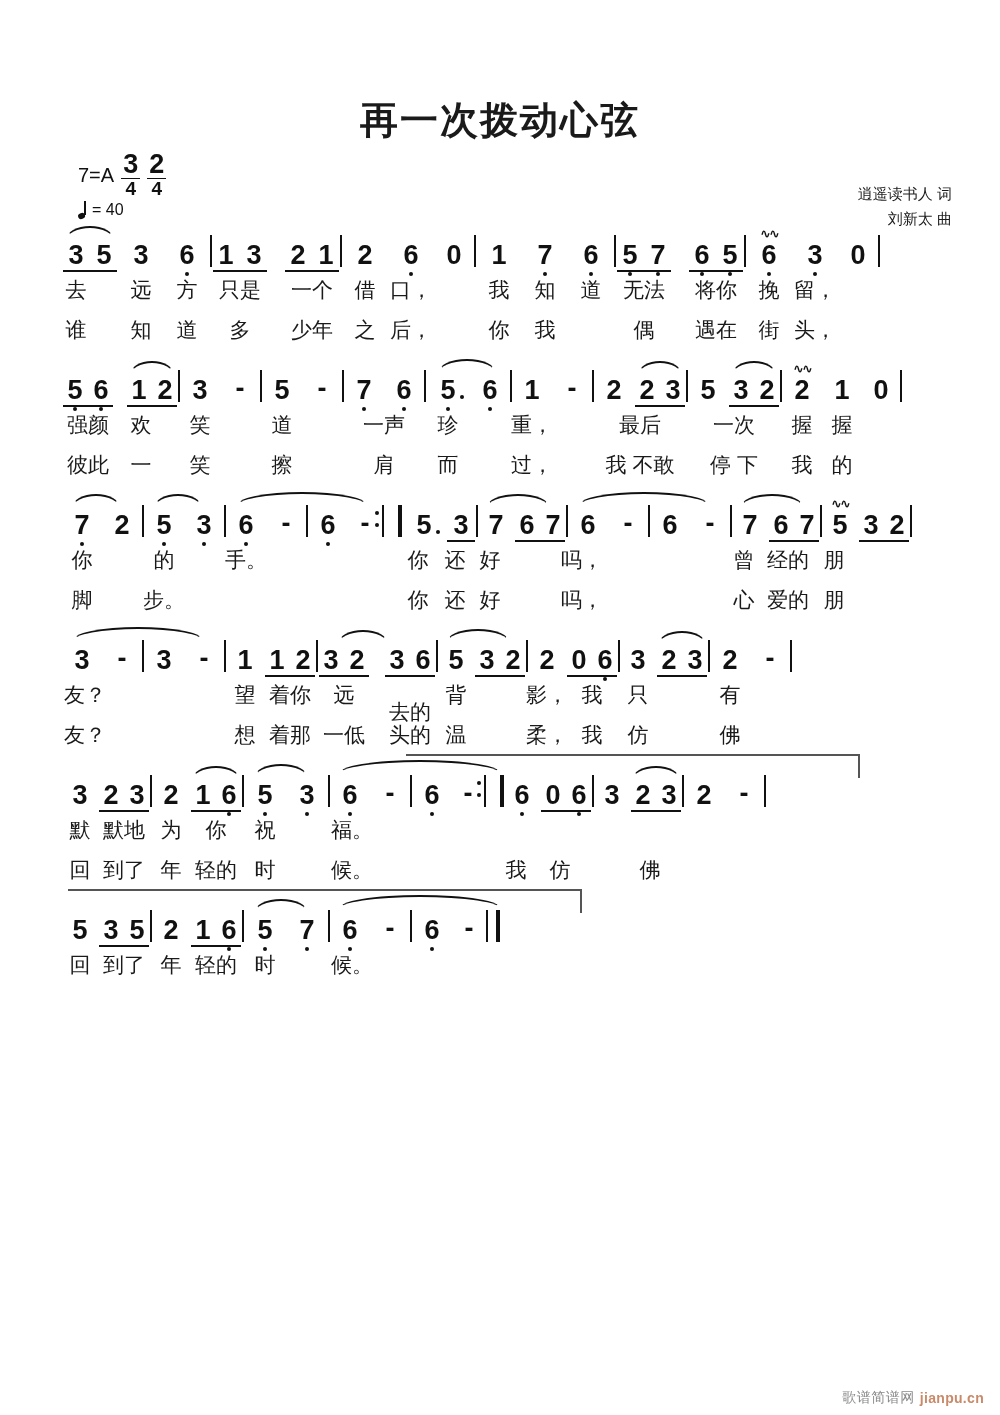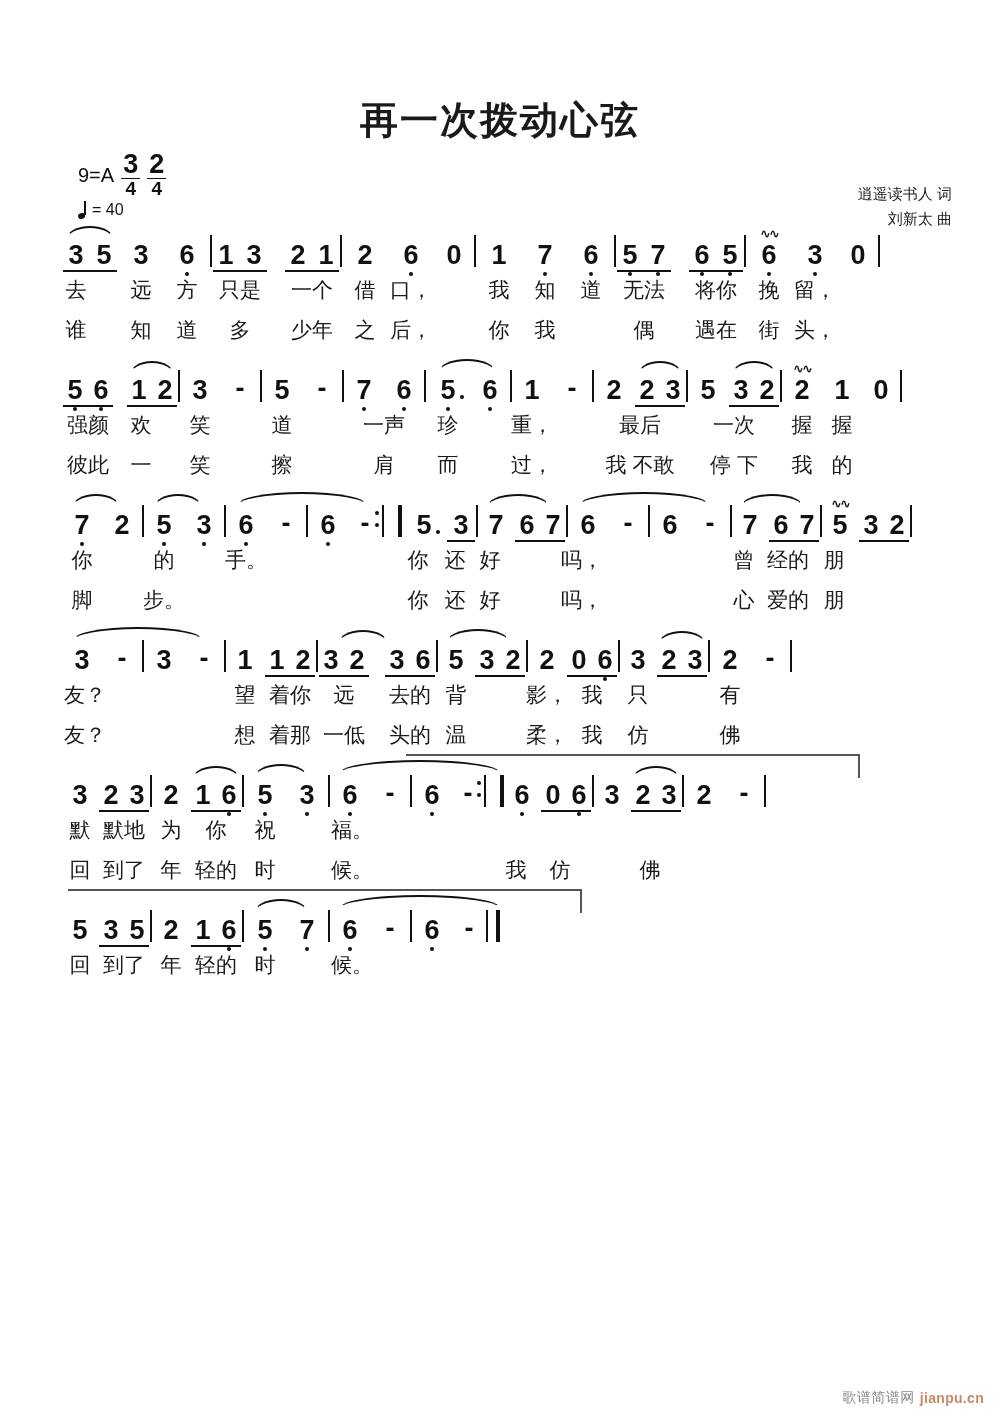--- a/index.html
+++ b/index.html
@@ -287,21 +287,21 @@
   .watermark .cn { color: #8a8a8a; letter-spacing: 0.5px; }
   .watermark .en { color: #c98a6a; font-weight: bold; letter-spacing: 0.3px;}
 </style>
 </head>
 <body>
 
 <div class="title">再一次拨动心弦</div>
 
 <div class="keyblock">
   <div class="keyrow">
-    <span class="keytext">9=A</span>
+    <span class="keytext">7=A</span>
     <span class="meter">
       <span class="num">3</span>
       <span class="den">4</span>
     </span>
     <span class="meter">
       <span class="num">2</span>
       <span class="den">4</span>
     </span>
   </div>
   <div class="temporow">
@@ -1027,21 +1027,21 @@
             <span class="syl">望</span>
           </span>
         <span class="cell" style="width:52px;">
             <span class="syl">着你</span>
           </span>
         <span class="bar"></span>
         <span class="cell" style="width:52px;">
             <span class="syl">远</span>
           </span>
         <span style="width:14px;"></span>
-        <span class="cell" style="width:52px;">
+        <span class="cell" style="width:52px;align-items:flex-end;">
             <span class="syl">去的</span>
           </span>
         <span class="bar"></span>
         <span class="cell" style="width:36px;">
             <span class="syl">背</span>
           </span>
         <span class="cell" style="width:52px;"></span>
         <span class="bar"></span>
         <span class="cell" style="width:38px;">
             <span class="syl">影，</span>

